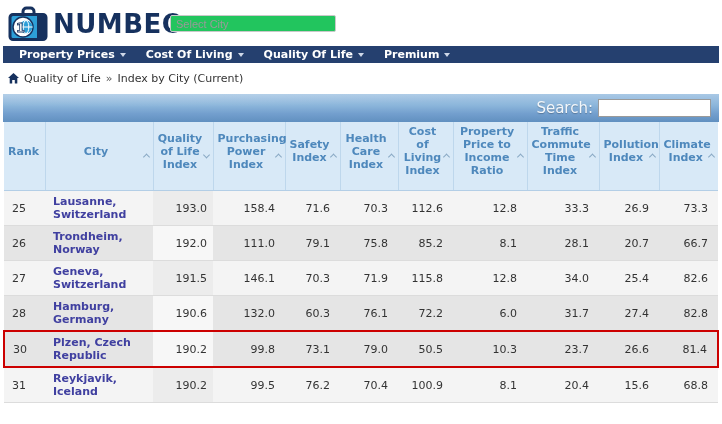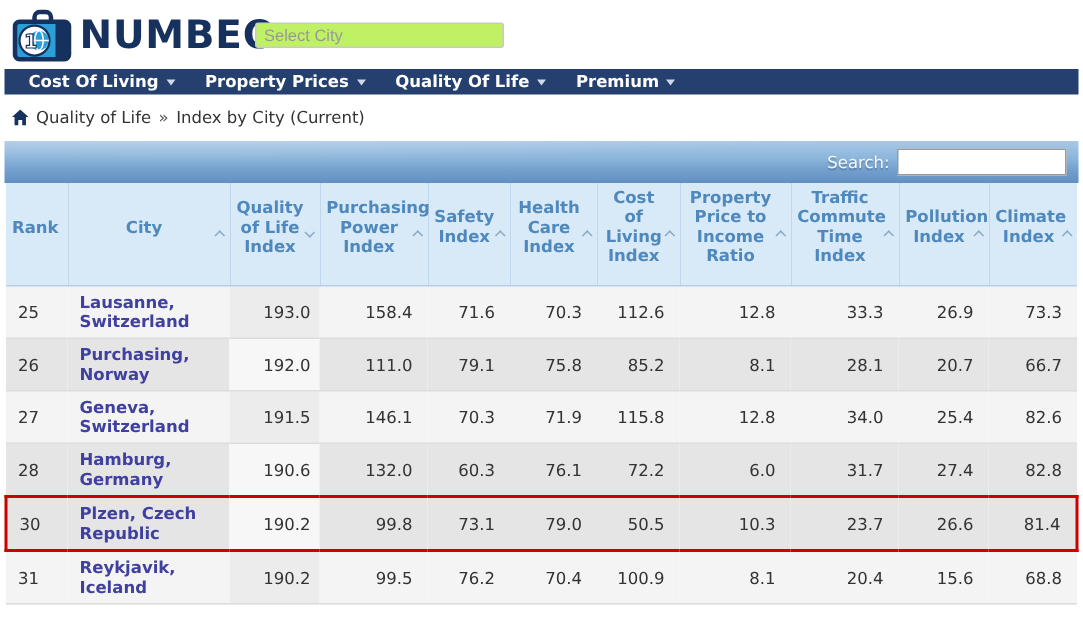--- a/index.html
+++ b/index.html
@@ -5,21 +5,21 @@
   * { margin:0; padding:0; box-sizing:border-box; }
   html,body { width:722px; height:424px; background:#fff; overflow:hidden;
               font-family:"DejaVu Sans","Liberation Sans",sans-serif; }
 
   
   .site-header { position:relative; height:46px; background:#fff; }
   .logo { position:absolute; left:8px; top:6px; display:flex; align-items:center; cursor:pointer; }
   .logo-text { font-size:26px; font-weight:bold; color:#16315e; letter-spacing:.5px; margin-left:5px; }
   .city-select { position:absolute; left:170px; top:15px; width:166px; height:17px;
                  border:1px solid #c9c9c9; border-radius:2px; font-size:11px; color:#555;
-                 padding:1px 5px; background:#bef264; }
+                 padding:1px 5px; background:#22c55e; }
   .city-select::placeholder { color:#999; }
 
   
   .nav-bar { height:17px; margin:0 3px; background:#25406f; display:flex; align-items:center;
              padding-left:6px; }
   .nav-item { color:#fff; font-size:11px; font-weight:bold; margin:0 10px; cursor:pointer;
               display:flex; align-items:center; white-space:nowrap; }
   .nav-caret { width:0; height:0; border-left:3px solid transparent; border-right:3px solid transparent;
                border-top:4px solid #cfd8e8; margin-left:5px; }
 
@@ -29,21 +29,21 @@
   .breadcrumb a { color:#333; text-decoration:none; }
   .crumb-sep { margin:0 5px; color:#555; }
   .home-icon { margin-right:5px; display:inline-flex; }
 
   
   .banner { height:28px; margin:0 3px; position:relative;
             background:linear-gradient(#a9c8e5 0%, #8cb6db 40%, #739fce 70%, #6190c0 100%);
             display:flex; align-items:center; justify-content:flex-end; }
   .banner::before { content:""; position:absolute; inset:0;
             background:radial-gradient(120% 180% at 18% -60%, rgba(255,255,255,.35), rgba(255,255,255,0) 60%); }
-  .search-label { color:#f2f6fa; font-size:11px; margin-right:5px; text-shadow:0 1px 1px rgba(0,0,0,.25); z-index:1; }
+  .search-label { color:#f2f6fa; font-size:15px; margin-right:5px; text-shadow:0 1px 1px rgba(0,0,0,.25); z-index:1; }
   .search-input { width:113px; height:18px; margin-right:8px; border:1px solid #9a9a9a; z-index:1;
                   font-size:11px; padding:1px 4px; }
 
   
   .table-wrap { margin:0 3px; }
   table { width:100%; border-collapse:collapse; table-layout:fixed; font-size:11px; }
   col.c0{width:41px} col.c1{width:108px} col.c2{width:60px} col.c3{width:72px}
   col.c4{width:55px} col.c5{width:58px} col.c6{width:55px} col.c7{width:74px}
   col.c8{width:72px} col.c9{width:60px} col.c10{width:auto}
   thead th { background:#d8e9f7; color:#4e88bc; font-weight:bold; height:42px;
@@ -86,25 +86,25 @@
         <text x="8" y="26" font-size="13" font-weight="bold" fill="#fff" stroke="#16315e" stroke-width="0.8">1</text>
       </svg>
     </span>
     <span class="logo-text">NUMBEO</span>
   </div>
   <input class="city-select" type="text" placeholder="Select City" style="">
 </div>
 
 <div class="nav-bar">
   <span class="nav-item">
+    <span>Property Prices</span>
+    <i class="nav-caret"></i>
+  </span>
+  <span class="nav-item">
     <span>Cost Of Living</span>
-    <i class="nav-caret"></i>
-  </span>
-  <span class="nav-item">
-    <span>Property Prices</span>
     <i class="nav-caret"></i>
   </span>
   <span class="nav-item">
     <span>Quality Of Life</span>
     <i class="nav-caret"></i>
   </span>
   <span class="nav-item">
     <span>Premium</span>
     <i class="nav-caret"></i>
   </span>
@@ -165,21 +165,21 @@
           <td class="num">71.6</td>
           <td class="num">70.3</td>
           <td class="num">112.6</td>
           <td class="num">12.8</td>
           <td class="num">33.3</td>
           <td class="num">26.9</td>
           <td class="num">73.3</td>
         </tr>
         <tr class="even">
           <td class="rank">26</td>
-          <td class="city"><a>Purchasing, Norway</a></td>
+          <td class="city"><a>Trondheim, Norway</a></td>
           <td class="num sorted">192.0</td>
           <td class="num">111.0</td>
           <td class="num">79.1</td>
           <td class="num">75.8</td>
           <td class="num">85.2</td>
           <td class="num">8.1</td>
           <td class="num">28.1</td>
           <td class="num">20.7</td>
           <td class="num">66.7</td>
         </tr>

